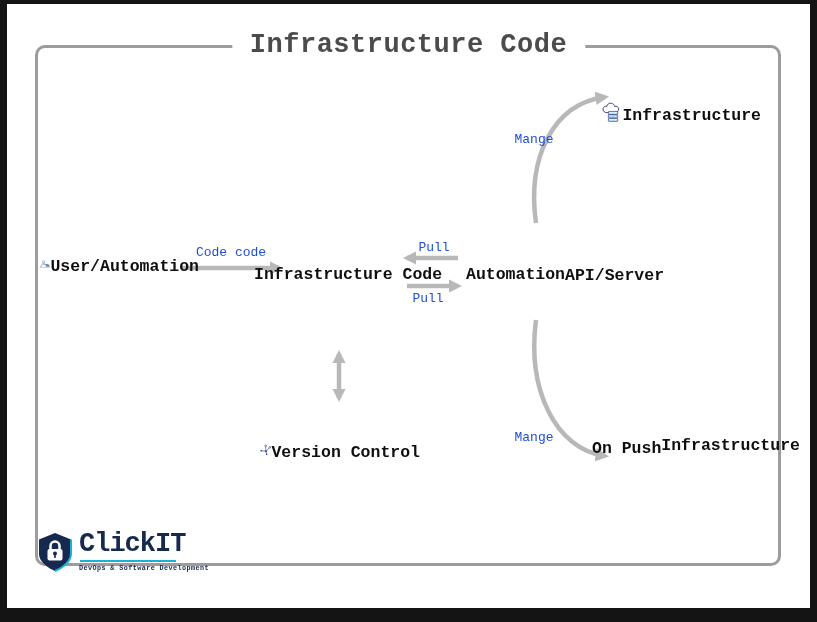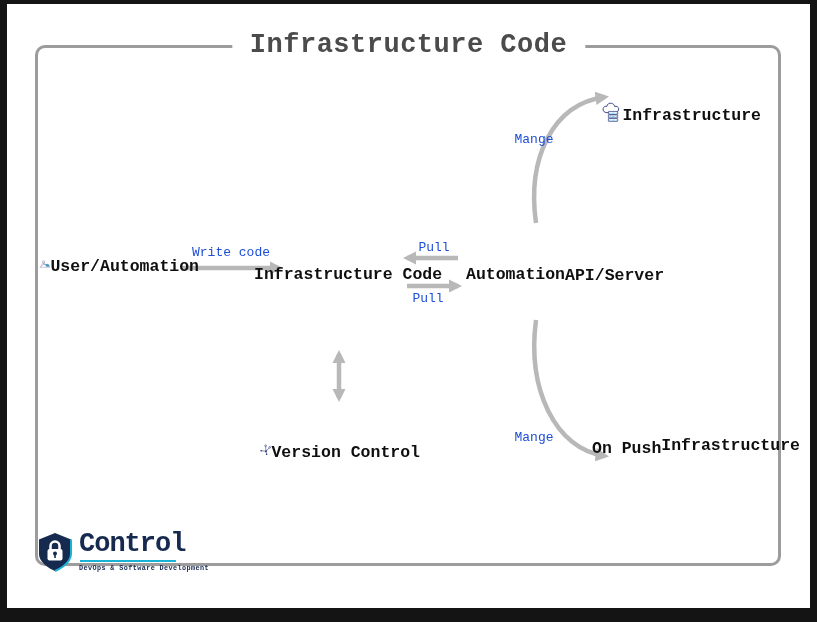--- a/index.html
+++ b/index.html
@@ -50,21 +50,21 @@
     <g stroke="#b8b8b8" stroke-width="4.5" fill="none">
       <line x1="174" y1="264" x2="272" y2="264" marker-end="url(#arrw)"></line>
       <line x1="451" y1="254" x2="400" y2="254" marker-end="url(#arrw)"></line>
       <line x1="400" y1="282" x2="451" y2="282" marker-end="url(#arrw)"></line>
       <line x1="332" y1="350" x2="332" y2="394" marker-start="url(#arrw)" marker-end="url(#arrw)"></line>
       <path d="M529,219 C520,155 545,100 598,93" marker-end="url(#arrw)"></path>
       <path d="M529,316 C520,385 548,445 598,452" marker-end="url(#arrw)"></path>
     </g>
   </svg>
 
-  <div class="arrow-label" style="left:224px;top:241px">Write code</div>
+  <div class="arrow-label" style="left:224px;top:241px">Code code</div>
   <div class="arrow-label" style="left:427px;top:236px">Pull</div>
   <div class="arrow-label" style="left:421px;top:287px">Pull</div>
   <div class="arrow-label" style="left:527px;top:128px">Mange</div>
   <div class="arrow-label" style="left:527px;top:426px">Mange</div>
 
   <div class="node" style="left:32px;top:216px;width:160px">
     <svg width="128" height="88" viewBox="0 0 130 90">
       <path d="M41,15 a13,13 0 0 1 23,1 q-2,-8 -11,-9 q-9,-1 -12,8 z" fill="#232e7a"></path>
       <circle cx="52" cy="22" r="13" fill="#fff" stroke="#232e7a" stroke-width="3.5"></circle>
       <path d="M28,64 q1,-24 24,-26 q17,2 22,15" fill="#fff" stroke="#232e7a" stroke-width="3.5" stroke-linecap="round"></path>
@@ -198,19 +198,19 @@
   <div class="logo">
     <svg width="36" height="42" viewBox="0 0 36 42">
       <path d="M18,2 L34,8.5 V23 C34,33.5 18,40 18,40 C18,40 2,33.5 2,23 V8.5 Z" fill="#16294f"></path>
       <path d="M34,8.5 V23 C34,33.5 18,40 18,40" fill="none" stroke="#18b2d4" stroke-width="2"></path>
       <path d="M13.5,18 v-3 a4.5,4.5 0 0 1 9,0 v3" fill="none" stroke="#fff" stroke-width="2.5"></path>
       <rect x="10.5" y="18" width="15" height="11.5" rx="2" fill="#fff"></rect>
       <circle cx="18" cy="22.5" r="2" fill="#16294f"></circle>
       <rect x="17.2" y="23.5" width="1.6" height="3.5" fill="#16294f"></rect>
     </svg>
     <div class="logo-text">
-      <div class="logo-brand">Control</div>
+      <div class="logo-brand">ClickIT</div>
       <div class="logo-rule"></div>
       <div class="logo-tagline">DevOps &amp; Software Development</div>
     </div>
   </div>
 
 </div>
 
 </body></html>

